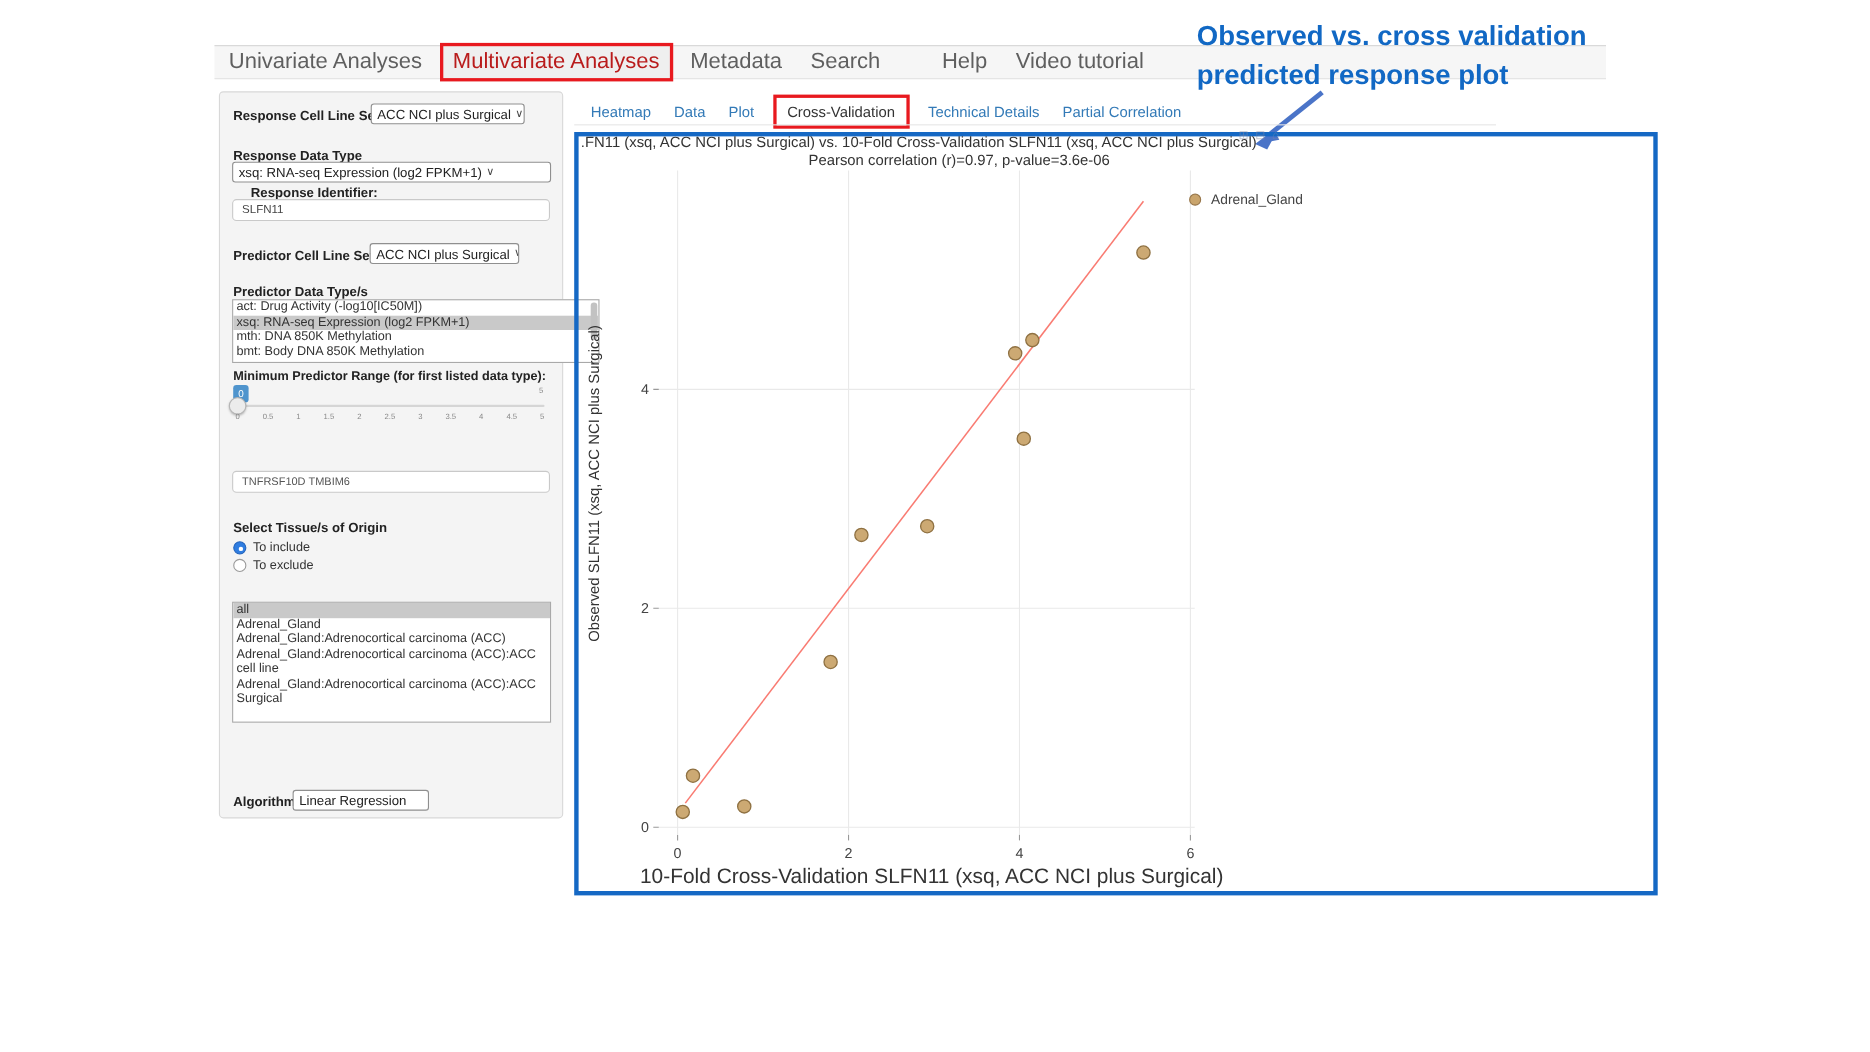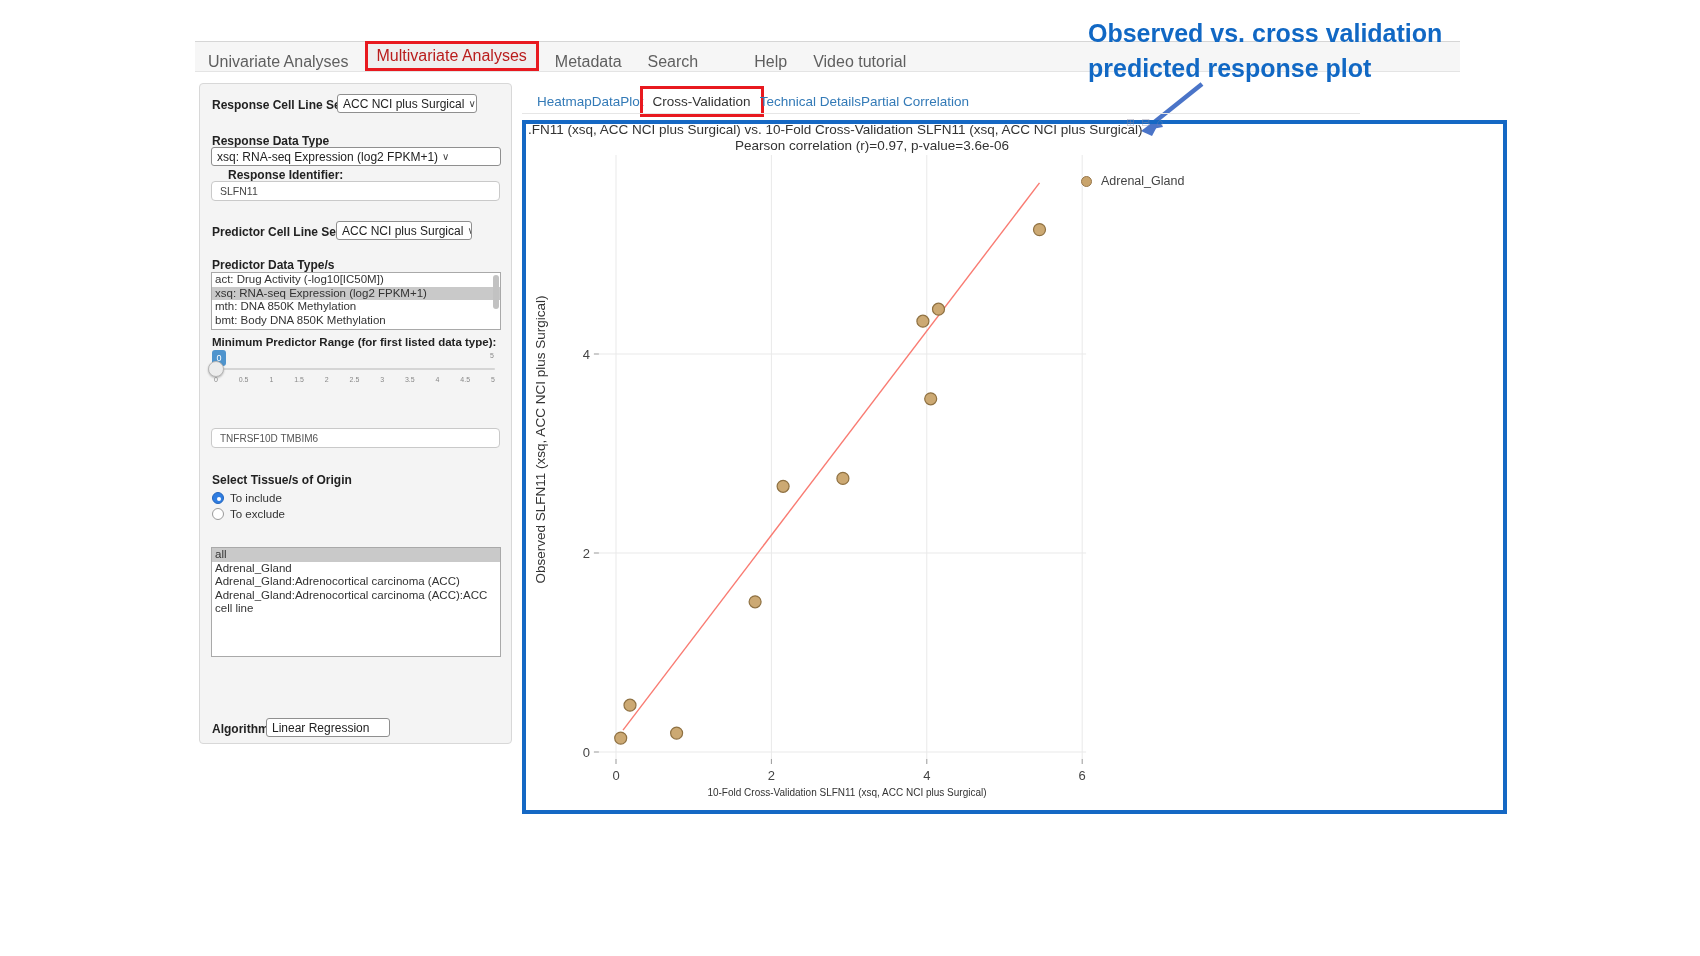--- a/index.html
+++ b/index.html
@@ -10,21 +10,21 @@
     --grid:#e9e9e9;
   }
   *{box-sizing:border-box;margin:0;padding:0;}
   html,body{width:1700px;height:956px;background:#fff;overflow:hidden;
     font-family:"Liberation Sans","DejaVu Sans",sans-serif;color:#333;}
   .abs{position:absolute;}
 
   
   #top-nav{left:195px;top:41px;width:1265px;height:31px;background:#f6f6f6;
     border-top:1px solid #d6d6d6;border-bottom:1px solid #e4e4e4;
-    display:flex;align-items:flex-end;font-size:16px;color:#5f5f5f;}
+    display:flex;align-items:center;font-size:20px;color:#5f5f5f;}
   .nav-item{padding:0 13px;white-space:nowrap;cursor:pointer;}
   .nav-item:nth-child(5){margin-left:30px;}
   .nav-item.nav-active{color:#b91c1c;border:3px solid var(--red);padding:3px 9px;margin:0 3px;background:#efefef;}
 
   
   #annotation{left:1088px;top:16px;width:480px;font-size:25px;font-weight:bold;
     color:var(--ann-blue);line-height:35px;}
   #annotation-arrow{left:1100px;top:74px;width:160px;height:66px;}
 
   
@@ -51,34 +51,34 @@
   
   #slider-chip{width:14px;height:16px;background:#4f94cd;border-radius:3px;color:#fff;
     font-size:9px;display:flex;align-items:center;justify-content:center;}
   #slider-track{height:2px;background:#d5d5d5;border-radius:2px;}
   #slider-handle{width:16px;height:16px;border-radius:50%;background:#ececec;border:1px solid #b5b5b5;
     box-shadow:0 1px 2px rgba(0,0,0,.25);}
   #slider-ticks{display:flex;justify-content:space-between;font-size:7px;color:#888;}
   #slider-max{font-size:7px;color:#888;}
 
   
-  #tabs{left:537px;top:88px;height:26px;display:flex;align-items:center;
+  #tabs{left:537px;top:88px;height:26px;display:flex;align-items:center;gap:21px;
     font-size:13.5px;color:var(--tab-blue);}
   .tab{white-space:nowrap;cursor:pointer;}
   .tab.tab-active{color:#333;border:3px solid var(--red);padding:5px 10px;margin:0 -4px;}
   #tab-divider{left:522px;top:113px;width:838px;height:1px;background:#e6e6e6;}
 
   
   #blue-box{left:522px;top:120px;width:985px;height:694px;border:4px solid var(--blue-box);}
   #modebar{left:1126px;top:116px;font-size:11px;color:#8a8aa0;opacity:.5;letter-spacing:6px;}
   #chart-title{left:528px;top:122px;width:976px;font-size:13.5px;color:#333;white-space:nowrap;overflow:hidden;}
   #chart-subtitle{left:522px;top:138px;width:700px;text-align:center;font-size:13.5px;color:#333;}
   #y-axis-title{left:340px;top:432px;width:400px;text-align:center;font-size:13.5px;color:#333;
     transform:rotate(-90deg);}
-  #x-axis-title{left:522px;top:787px;width:650px;text-align:center;font-size:10px;color:#333;}
+  #x-axis-title{left:522px;top:787px;width:650px;text-align:center;font-size:19px;color:#333;}
   #chart-svg{left:525px;top:124px;}
   #chart-svg .grid{stroke:var(--grid);stroke-width:1;}
   #chart-svg .tick{stroke:#999;stroke-width:1;}
   #chart-svg .ticklab{fill:#444;font-size:13px;font-family:"Liberation Sans",sans-serif;}
   #legend{left:1081px;top:174px;display:flex;align-items:center;gap:9px;font-size:12.5px;color:#444;}
   #legend-marker{width:11px;height:11px;border-radius:50%;border:1px solid #97764a;display:inline-block;}
 </style>
 </head>
 <body>
 
@@ -119,21 +119,21 @@
     <span>SLFN11</span>
   </div>
 
   <div class="abs lbl" style="left:12px;top:141px;">Predictor Cell Line Set</div>
   <div class="abs sel" style="left:136px;top:137px;width:136px;">
     <span>ACC NCI plus Surgical</span>
     <span class="chev">∨</span>
   </div>
 
   <div class="abs lbl" style="left:12px;top:174px;">Predictor Data Type/s</div>
-  <div class="abs listbox" style="left:11px;top:188px;width:290px;height:58px;" id="pdt-list">
+  <div class="abs listbox" style="left:11px;top:188px;width:334px;height:58px;" id="pdt-list">
       <div class="lb-row">act: Drug Activity (-log10[IC50M])</div>
       <div class="lb-row selected">xsq: RNA-seq Expression (log2 FPKM+1)</div>
       <div class="lb-row">mth: DNA 850K Methylation</div>
       <div class="lb-row">bmt: Body DNA 850K Methylation</div>
       <div class="scrollbar"></div>
     </div>
 
   <div class="abs lbl" style="left:12px;top:252px;font-size:11.5px;">Minimum Predictor Range (for first listed data type):</div>
   <div class="abs" id="slider-chip" style="left:12px;top:266px;">0</div>
   <div class="abs" id="slider-max" style="left:290px;top:268px;">5</div>
@@ -167,20 +167,21 @@
         <span class="radio"></span>
         <span>To exclude</span>
       </div>
     </div>
 
   <div class="abs listbox" style="left:11px;top:463px;width:290px;height:110px;" id="tissue-list">
       <div class="lb-row selected wrapped">all</div>
       <div class="lb-row wrapped">Adrenal_Gland</div>
       <div class="lb-row wrapped">Adrenal_Gland:Adrenocortical carcinoma (ACC)</div>
       <div class="lb-row wrapped">Adrenal_Gland:Adrenocortical carcinoma (ACC):ACC cell line</div>
+      <div class="lb-row wrapped">Adrenal_Gland:Adrenocortical carcinoma (ACC):ACC Surgical</div>
     </div>
 
   <div class="abs lbl" style="left:12px;top:638px;">Algorithm</div>
   <div class="abs sel" style="left:66px;top:634px;width:124px;">
     <span>Linear Regression</span>
 
   </div>
 </div>
 
 <div id="tabs" class="abs">

